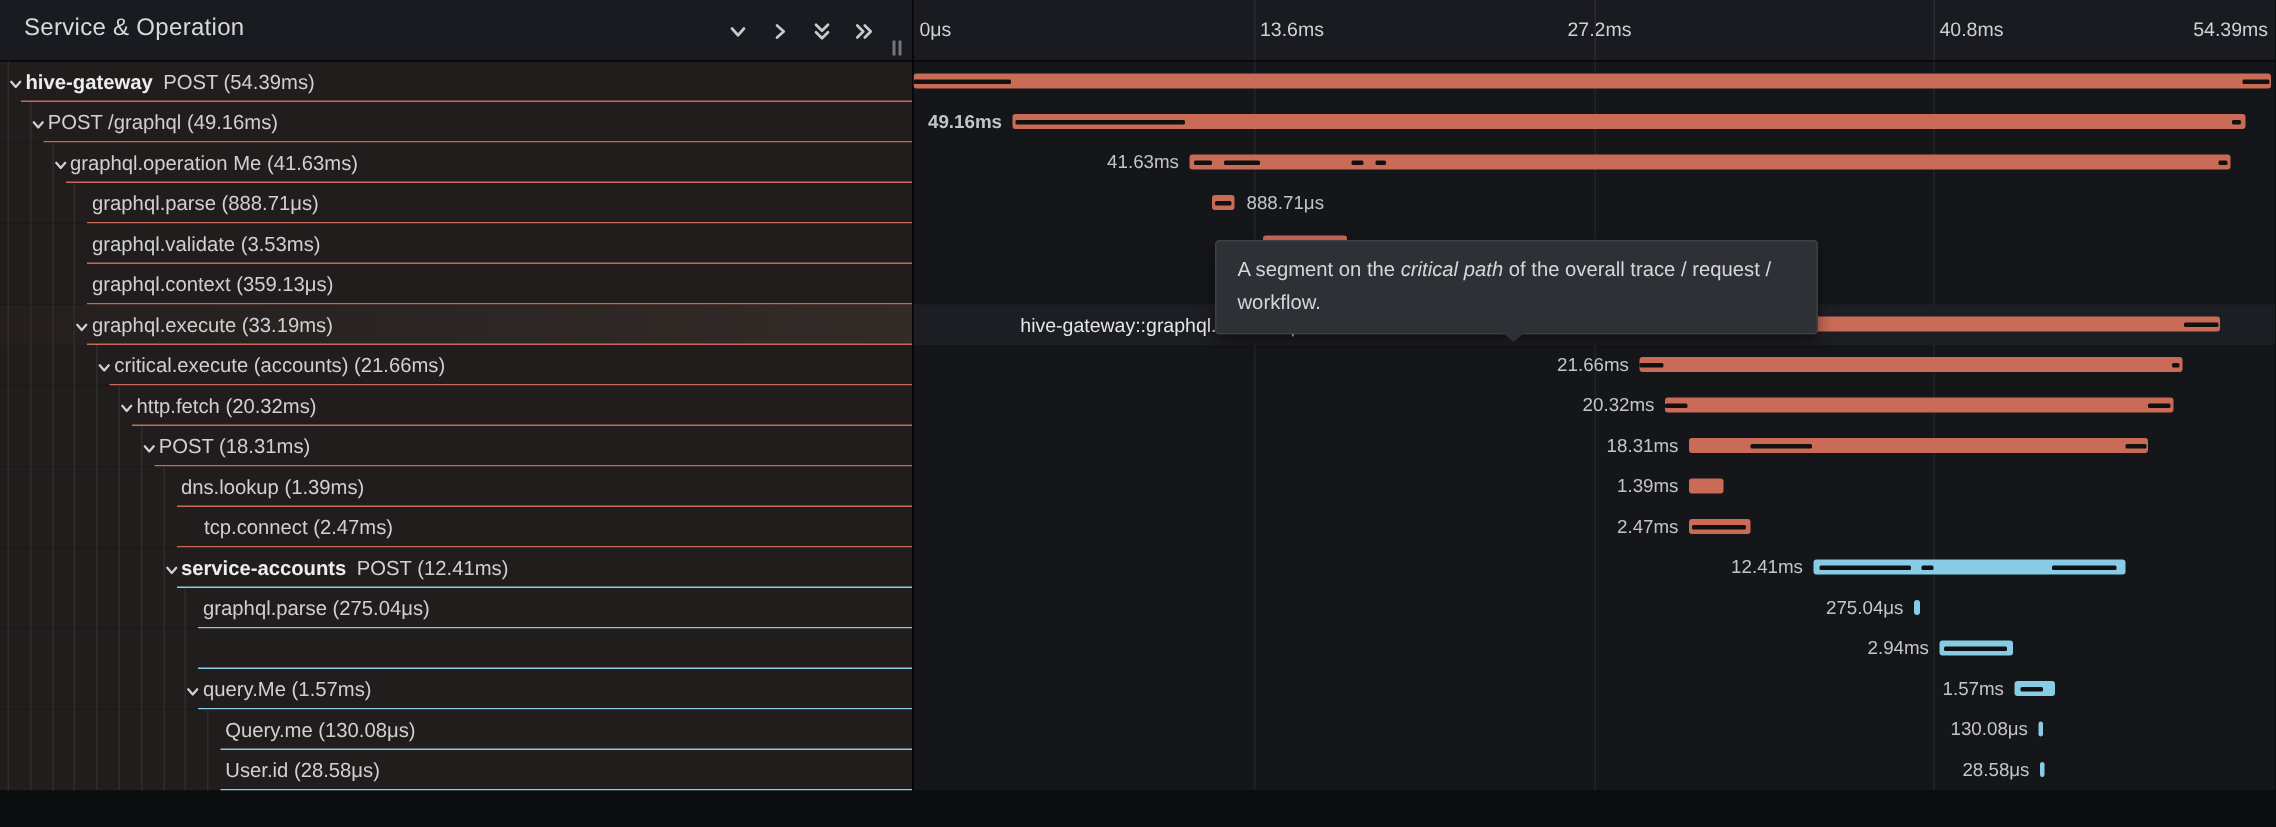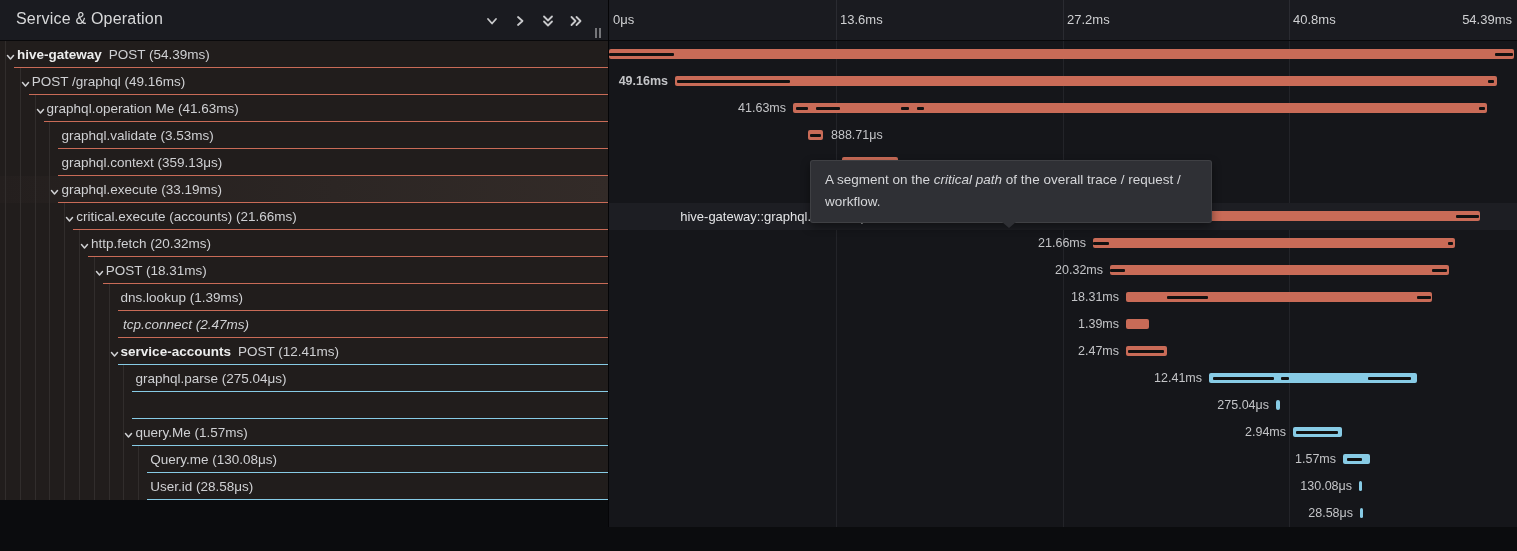--- a/index.html
+++ b/index.html
@@ -77,21 +77,21 @@
         <svg width="16" height="16" viewBox="0 0 16 16">
             <polyline points="3.5,4 7.5,8 3.5,12" fill="none" stroke="#c8c9cb" stroke-width="1.8" stroke-linecap="round" stroke-linejoin="round"></polyline>
             <polyline points="8.5,4 12.5,8 8.5,12" fill="none" stroke="#c8c9cb" stroke-width="1.8" stroke-linecap="round" stroke-linejoin="round"></polyline>
           </svg>
       </button>
       <span class="resizer"><i></i><i></i></span>
     </div>
     <div class="header-right" id="ruler">
       <span class="tick" style="left:4px">0μs</span>
       <span class="tick" style="left:231px">13.6ms</span>
-      <span class="tick" style="left:458px">27.2ms</span>
+      <span class="tick" style="left:436px">27.2ms</span>
       <span class="tick" style="left:684px">40.8ms</span>
       <span class="tick" style="right:5px">54.39ms</span>
     <div class="hdr-tickline" style="left: 227px;"></div>
         <div class="hdr-tickline" style="left: 454px;"></div>
         <div class="hdr-tickline" style="left: 680px;"></div>
       </div>
   </div>
 
   <div class="grid" id="grid">
       <div class="gridline" style="left: 227px;"></div>
@@ -127,20 +127,28 @@
             <polyline points="2.5,3.5 5.5,7 8.5,3.5" fill="none" stroke="#d0d1d3" stroke-width="1.5" stroke-linecap="round" stroke-linejoin="round"></polyline>
           </svg></span>
         <span class="lbl" style="left: 46.6px;">graphql.operation Me (41.63ms)</span>
       </div>
       <div class="lrow">
         <i class="guide" style="left: 5px;"></i>
         <i class="guide" style="left: 19.8px;"></i>
         <i class="guide" style="left: 34.6px;"></i>
         <i class="guide" style="left: 49.4px;"></i>
         <i class="underline" style="left: 58.4px; background: rgb(201, 107, 87);"></i>
+        <span class="lbl" style="left: 61.4px;">graphql.parse (888.71μs)</span>
+      </div>
+      <div class="lrow">
+        <i class="guide" style="left: 5px;"></i>
+        <i class="guide" style="left: 19.8px;"></i>
+        <i class="guide" style="left: 34.6px;"></i>
+        <i class="guide" style="left: 49.4px;"></i>
+        <i class="underline" style="left: 58.4px; background: rgb(201, 107, 87);"></i>
         <span class="lbl" style="left: 61.4px;">graphql.validate (3.53ms)</span>
       </div>
       <div class="lrow">
         <i class="guide" style="left: 5px;"></i>
         <i class="guide" style="left: 19.8px;"></i>
         <i class="guide" style="left: 34.6px;"></i>
         <i class="guide" style="left: 49.4px;"></i>
         <i class="underline" style="left: 58.4px; background: rgb(201, 107, 87);"></i>
         <span class="lbl" style="left: 61.4px;">graphql.context (359.13μs)</span>
       </div>
@@ -209,21 +217,21 @@
       <div class="lrow">
         <i class="guide" style="left: 5px;"></i>
         <i class="guide" style="left: 19.8px;"></i>
         <i class="guide" style="left: 34.6px;"></i>
         <i class="guide" style="left: 49.4px;"></i>
         <i class="guide" style="left: 64.2px;"></i>
         <i class="guide" style="left: 79px;"></i>
         <i class="guide" style="left: 93.8px;"></i>
         <i class="guide" style="left: 108.6px;"></i>
         <i class="underline" style="left: 117.6px; background: rgb(201, 107, 87);"></i>
-        <span class="lbl" style="left: 123px; font-style: italic;">tcp.connect (2.47ms)</span>
+        <span class="lbl" style="left: 136px;">tcp.connect (2.47ms)</span>
       </div>
       <div class="lrow">
         <i class="guide" style="left: 5px;"></i>
         <i class="guide" style="left: 19.8px;"></i>
         <i class="guide" style="left: 34.6px;"></i>
         <i class="guide" style="left: 49.4px;"></i>
         <i class="guide" style="left: 64.2px;"></i>
         <i class="guide" style="left: 79px;"></i>
         <i class="guide" style="left: 93.8px;"></i>
         <i class="guide" style="left: 108.6px;"></i>

